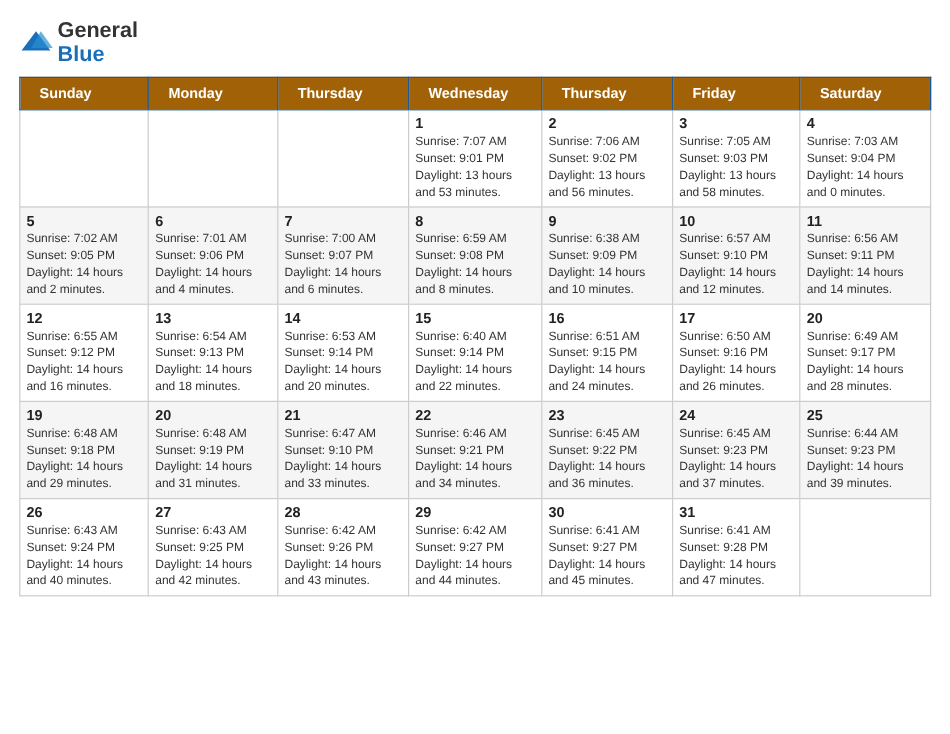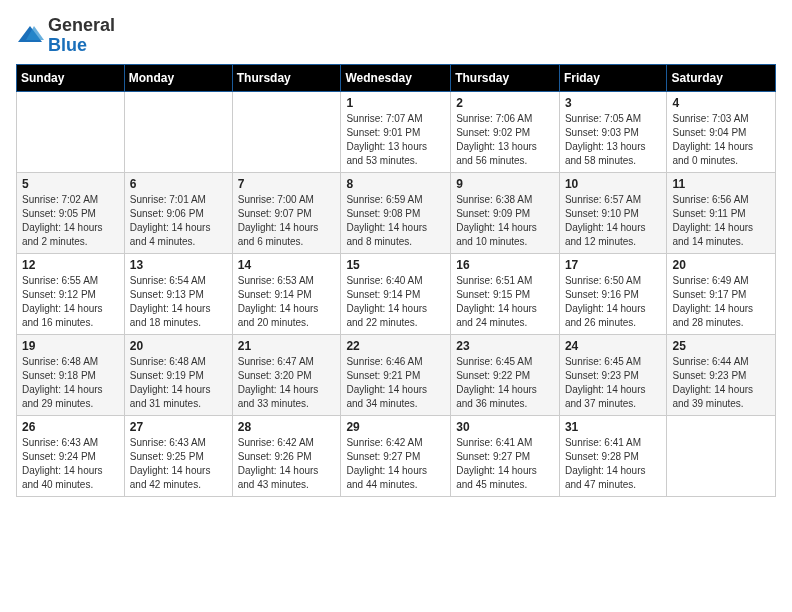--- a/index.html
+++ b/index.html
@@ -52,23 +52,23 @@
     .location-title {
       font-size: 14px;
       color: #555;
     }
     .calendar {
       width: 100%;
       border-collapse: collapse;
       font-size: 10.5px;
     }
     .calendar thead th {
-      background-color: #000000;
+      background-color: #a16207;
       color: #fff;
-      padding: 6px 4px;
+      padding: 6px 16px;
       text-align: left;
       font-size: 12px;
       font-weight: bold;
       border: 1px solid #1a5a9a;
     }
     .calendar tbody td {
       vertical-align: top;
       padding: 4px 5px;
       border: 1px solid #ccc;
       width: 113px;
@@ -248,21 +248,21 @@
         </td>
         <td>
           <div class="day-number">20</div>
           <div class="day-info" style="white-space: pre-line;">Sunrise: 6:48 AM
 Sunset: 9:19 PM
 Daylight: 14 hours and 31 minutes.</div>
         </td>
         <td>
           <div class="day-number">21</div>
           <div class="day-info" style="white-space: pre-line;">Sunrise: 6:47 AM
-Sunset: 3:20 PM
+Sunset: 9:10 PM
 Daylight: 14 hours and 33 minutes.</div>
         </td>
         <td>
           <div class="day-number">22</div>
           <div class="day-info" style="white-space: pre-line;">Sunrise: 6:46 AM
 Sunset: 9:21 PM
 Daylight: 14 hours and 34 minutes.</div>
         </td>
         <td>
           <div class="day-number">23</div>

